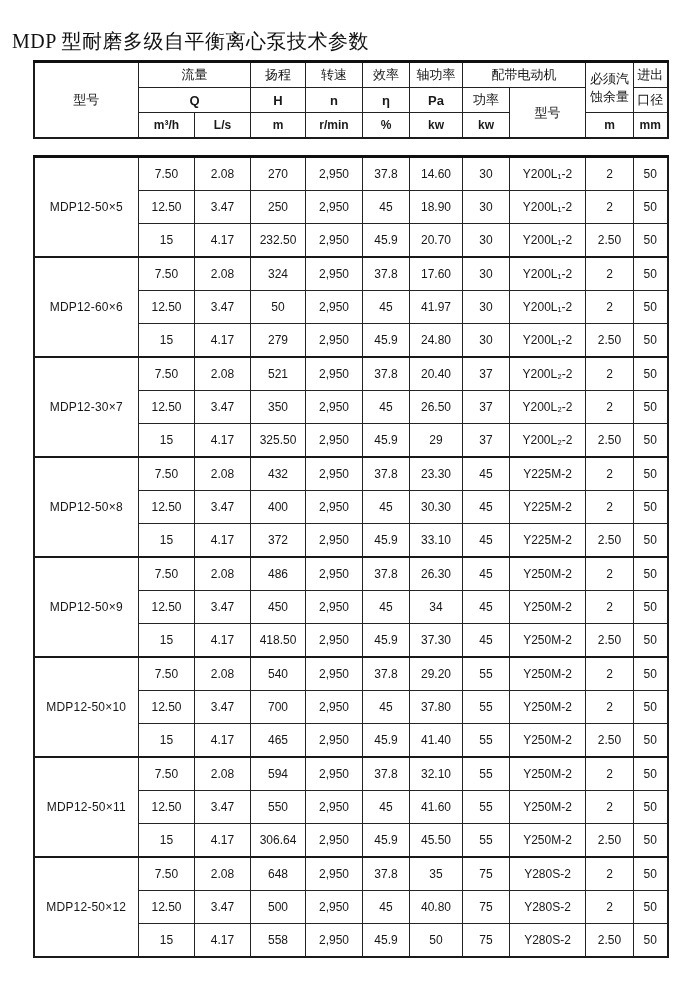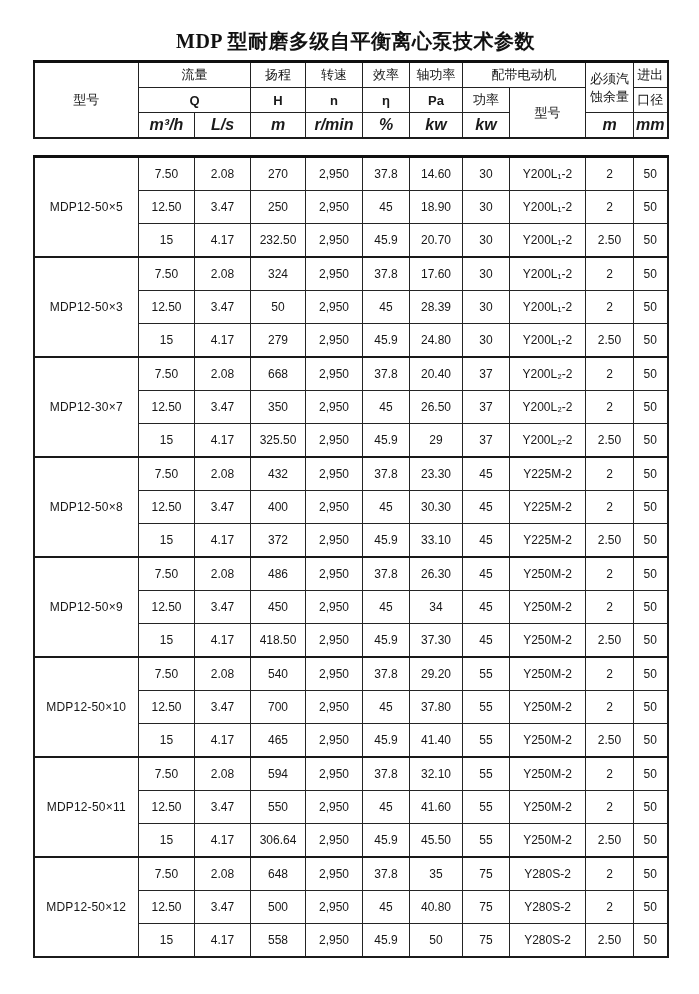--- a/index.html
+++ b/index.html
@@ -7,28 +7,26 @@
     position:relative;
     width:699px; height:994px;
     background:#ffffff;
     box-sizing:border-box;
     padding-top:28px;
     font-family:"Liberation Sans","DejaVu Sans",sans-serif;
     color:#1a1a1a;
     overflow:hidden;
   }
   .title {
-    text-align:center;
     font-family:"Liberation Serif","DejaVu Serif",serif;
     font-size:20px;
     color:#111;
     letter-spacing:0.5px;
     margin:0 0 5px 12px;
     white-space:nowrap;
-    font-weight:bold;
   }
   .tables { width:634px; margin:0 auto; }
   table {
     border-collapse:collapse;
     table-layout:fixed;
     width:634px;
     background:#fff;
   }
   col.c-model { width:105px; }
   col.c-m3h  { width:56px; }
@@ -58,23 +56,22 @@
     color:#161616;
   }
   .npsh-cell { line-height:1.35; }
   .sym {
     font-weight:bold;
     font-size:13px;
     font-family:"Liberation Sans","DejaVu Sans",sans-serif;
   }
   .unit {
     font-weight:bold;
-    font-size:16px;
+    font-size:12px;
     font-family:"Liberation Sans","DejaVu Sans",sans-serif;
-    font-style:italic;
   }
 
   .body-table { margin-top:16px; border:2px solid #1b1b1b; border-top:3px solid #101010; border-bottom:2px solid #1b1b1b; }
   .body-table td {
     border:1px solid #242424;
     text-align:center;
     vertical-align:middle;
     height:32px;
     font-size:12px;
     padding:0 1px;
@@ -189,39 +186,39 @@
             <td>232.50</td>
             <td>2,950</td>
             <td>45.9</td>
             <td>20.70</td>
             <td>30</td>
             <td>Y200L₁-2</td>
             <td>2.50</td>
             <td>50</td>
           </tr>
           <tr class="group-start">
-            <td rowspan="3" class="model-cell">MDP12-50×3</td>
+            <td rowspan="3" class="model-cell">MDP12-60×6</td>
             <td>7.50</td>
             <td>2.08</td>
             <td>324</td>
             <td>2,950</td>
             <td>37.8</td>
             <td>17.60</td>
             <td>30</td>
             <td>Y200L₁-2</td>
             <td>2</td>
             <td>50</td>
           </tr>
           <tr>
             <td>12.50</td>
             <td>3.47</td>
             <td>50</td>
             <td>2,950</td>
             <td>45</td>
-            <td>28.39</td>
+            <td>41.97</td>
             <td>30</td>
             <td>Y200L₁-2</td>
             <td>2</td>
             <td>50</td>
           </tr>
           <tr>
             <td>15</td>
             <td>4.17</td>
             <td>279</td>
             <td>2,950</td>
@@ -229,21 +226,21 @@
             <td>24.80</td>
             <td>30</td>
             <td>Y200L₁-2</td>
             <td>2.50</td>
             <td>50</td>
           </tr>
           <tr class="group-start">
             <td rowspan="3" class="model-cell">MDP12-30×7</td>
             <td>7.50</td>
             <td>2.08</td>
-            <td>668</td>
+            <td>521</td>
             <td>2,950</td>
             <td>37.8</td>
             <td>20.40</td>
             <td>37</td>
             <td>Y200L₂-2</td>
             <td>2</td>
             <td>50</td>
           </tr>
           <tr>
             <td>12.50</td>

